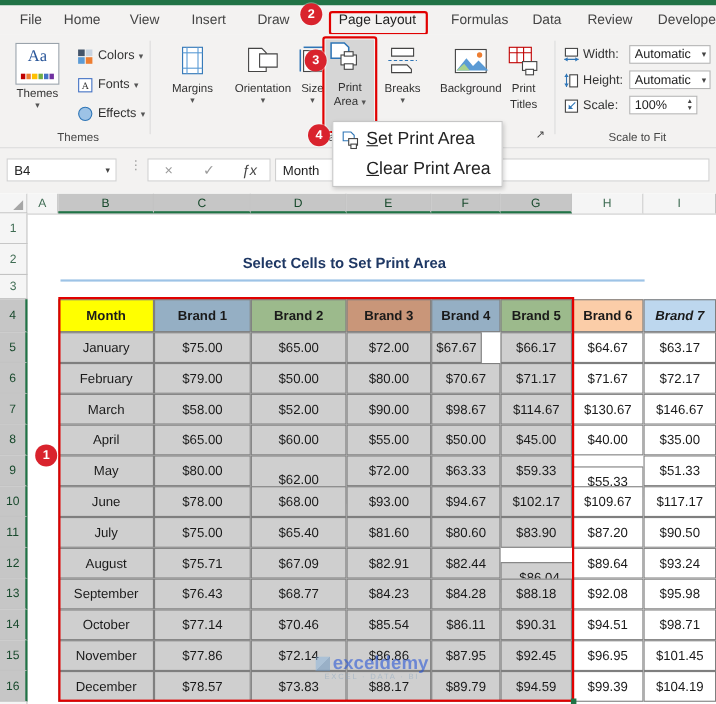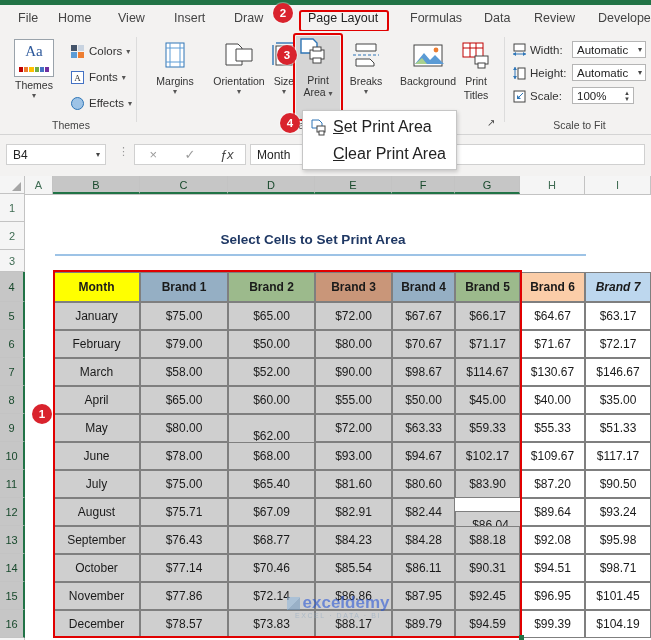--- a/index.html
+++ b/index.html
@@ -406,21 +406,21 @@
         <div class="cell hdr" style="left: 228px; top: 96px; width: 87px; height: 30px; background: rgb(156, 186, 140);">Brand 2</div>
         <div class="cell hdr" style="left: 315px; top: 96px; width: 77px; height: 30px; background: rgb(201, 150, 121);">Brand 3</div>
         <div class="cell hdr" style="left: 392px; top: 96px; width: 63px; height: 30px; background: rgb(149, 175, 196);">Brand 4</div>
         <div class="cell hdr" style="left: 455px; top: 96px; width: 65px; height: 30px; background: rgb(156, 186, 140);">Brand 5</div>
         <div class="cell hdr" style="left: 520px; top: 96px; width: 65px; height: 30px; background: rgb(251, 205, 168);">Brand 6</div>
         <div class="cell hdr" style="left: 585px; top: 96px; width: 66px; height: 30px; background: rgb(189, 215, 238); font-style: italic;">Brand 7</div>
         <div class="cell body selbg" style="left: 53px; top: 126px; width: 87px; height: 28px;">January</div>
         <div class="cell body selbg" style="left: 140px; top: 126px; width: 88px; height: 28px;">$75.00</div>
         <div class="cell body selbg" style="left: 228px; top: 126px; width: 87px; height: 28px;">$65.00</div>
         <div class="cell body selbg" style="left: 315px; top: 126px; width: 77px; height: 28px;">$72.00</div>
-        <div class="cell body selbg" style="left: 392px; top: 126px; width: 63px; height: 28px;">$67.67</div>
+        <div class="cell body selbg" style="left: 392px; top: 126px; width: 46px; height: 28px;">$67.67</div>
         <div class="cell body selbg" style="left: 455px; top: 126px; width: 65px; height: 28px;">$66.17</div>
         <div class="cell body" style="left: 520px; top: 126px; width: 65px; height: 28px;">$64.67</div>
         <div class="cell body" style="left: 585px; top: 126px; width: 66px; height: 28px;">$63.17</div>
         <div class="cell body selbg" style="left: 53px; top: 154px; width: 87px; height: 28px;">February</div>
         <div class="cell body selbg" style="left: 140px; top: 154px; width: 88px; height: 28px;">$79.00</div>
         <div class="cell body selbg" style="left: 228px; top: 154px; width: 87px; height: 28px;">$50.00</div>
         <div class="cell body selbg" style="left: 315px; top: 154px; width: 77px; height: 28px;">$80.00</div>
         <div class="cell body selbg" style="left: 392px; top: 154px; width: 63px; height: 28px;">$70.67</div>
         <div class="cell body selbg" style="left: 455px; top: 154px; width: 65px; height: 28px;">$71.17</div>
         <div class="cell body" style="left: 520px; top: 154px; width: 65px; height: 28px;">$71.67</div>
@@ -440,21 +440,21 @@
         <div class="cell body selbg" style="left: 392px; top: 210px; width: 63px; height: 28px;">$50.00</div>
         <div class="cell body selbg" style="left: 455px; top: 210px; width: 65px; height: 28px;">$45.00</div>
         <div class="cell body" style="left: 520px; top: 210px; width: 65px; height: 28px;">$40.00</div>
         <div class="cell body" style="left: 585px; top: 210px; width: 66px; height: 28px;">$35.00</div>
         <div class="cell body selbg" style="left: 53px; top: 238px; width: 87px; height: 28px;">May</div>
         <div class="cell body selbg" style="left: 140px; top: 238px; width: 88px; height: 28px;">$80.00</div>
         <div class="cell body selbg" style="left: 228px; top: 238px; width: 87px; height: 44px;">$62.00</div>
         <div class="cell body selbg" style="left: 315px; top: 238px; width: 77px; height: 28px;">$72.00</div>
         <div class="cell body selbg" style="left: 392px; top: 238px; width: 63px; height: 28px;">$63.33</div>
         <div class="cell body selbg" style="left: 455px; top: 238px; width: 65px; height: 28px;">$59.33</div>
-        <div class="cell body" style="left: 520px; top: 238px; width: 65px; height: 28px;">$55.33</div>
+        <div class="cell body" style="left: 520px; top: 248px; width: 65px; height: 28px;">$55.33</div>
         <div class="cell body" style="left: 585px; top: 238px; width: 66px; height: 28px;">$51.33</div>
         <div class="cell body selbg" style="left: 53px; top: 266px; width: 87px; height: 28px;">June</div>
         <div class="cell body selbg" style="left: 140px; top: 266px; width: 88px; height: 28px;">$78.00</div>
         <div class="cell body selbg" style="left: 228px; top: 266px; width: 87px; height: 28px;">$68.00</div>
         <div class="cell body selbg" style="left: 315px; top: 266px; width: 77px; height: 28px;">$93.00</div>
         <div class="cell body selbg" style="left: 392px; top: 266px; width: 63px; height: 28px;">$94.67</div>
         <div class="cell body selbg" style="left: 455px; top: 266px; width: 65px; height: 28px;">$102.17</div>
         <div class="cell body" style="left: 520px; top: 266px; width: 65px; height: 28px;">$109.67</div>
         <div class="cell body" style="left: 585px; top: 266px; width: 66px; height: 28px;">$117.17</div>
         <div class="cell body selbg" style="left: 53px; top: 294px; width: 87px; height: 28px;">July</div>

